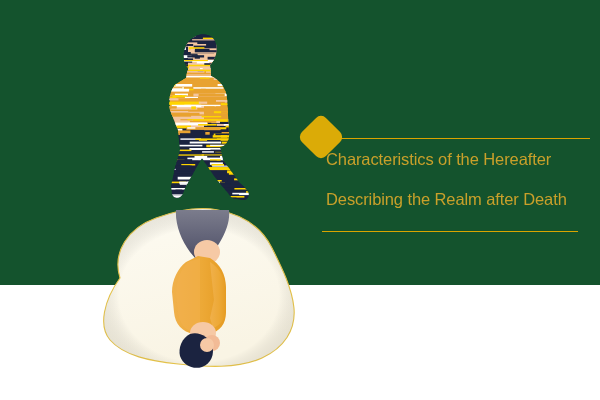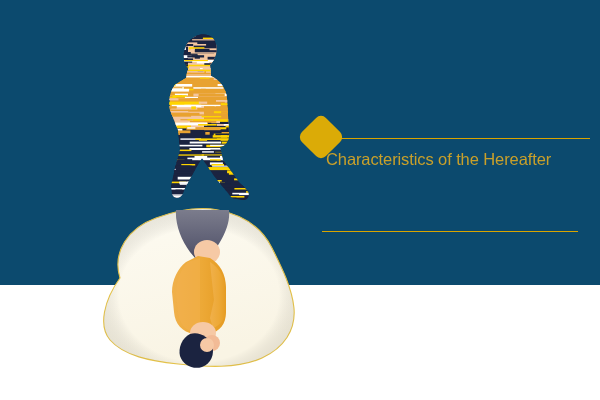--- a/index.html
+++ b/index.html
@@ -10,21 +10,21 @@
   body {
     width: 600px;
     height: 400px;
     overflow: hidden;
     font-family: "Liberation Sans", sans-serif;
   }
   #slide {
     position: relative;
     width: 600px;
     height: 285px;
-    background: #0c4a6e;
+    background: #14532d;
   }
 
   
   #illustration {
     position: absolute;
     left: 0;
     top: 0;
     width: 320px;
     height: 400px;
   }
@@ -597,16 +597,17 @@
             <rect x="199.4" y="205.6" width="18.2" height="1.1" fill="#1b2340"></rect>
           </g>
       </g>
     </svg>
   </div>
 
   <div id="title-block">
     <div id="rule-top" class="rule"></div>
     <div id="diamond-marker"></div>
     <div id="title-line-1" class="title-line">Characteristics of the Hereafter</div>
+    <div id="title-line-2" class="title-line">Describing the Realm after Death</div>
     <div id="rule-bottom" class="rule"></div>
   </div>
 
 </div>
 
 </body></html>

